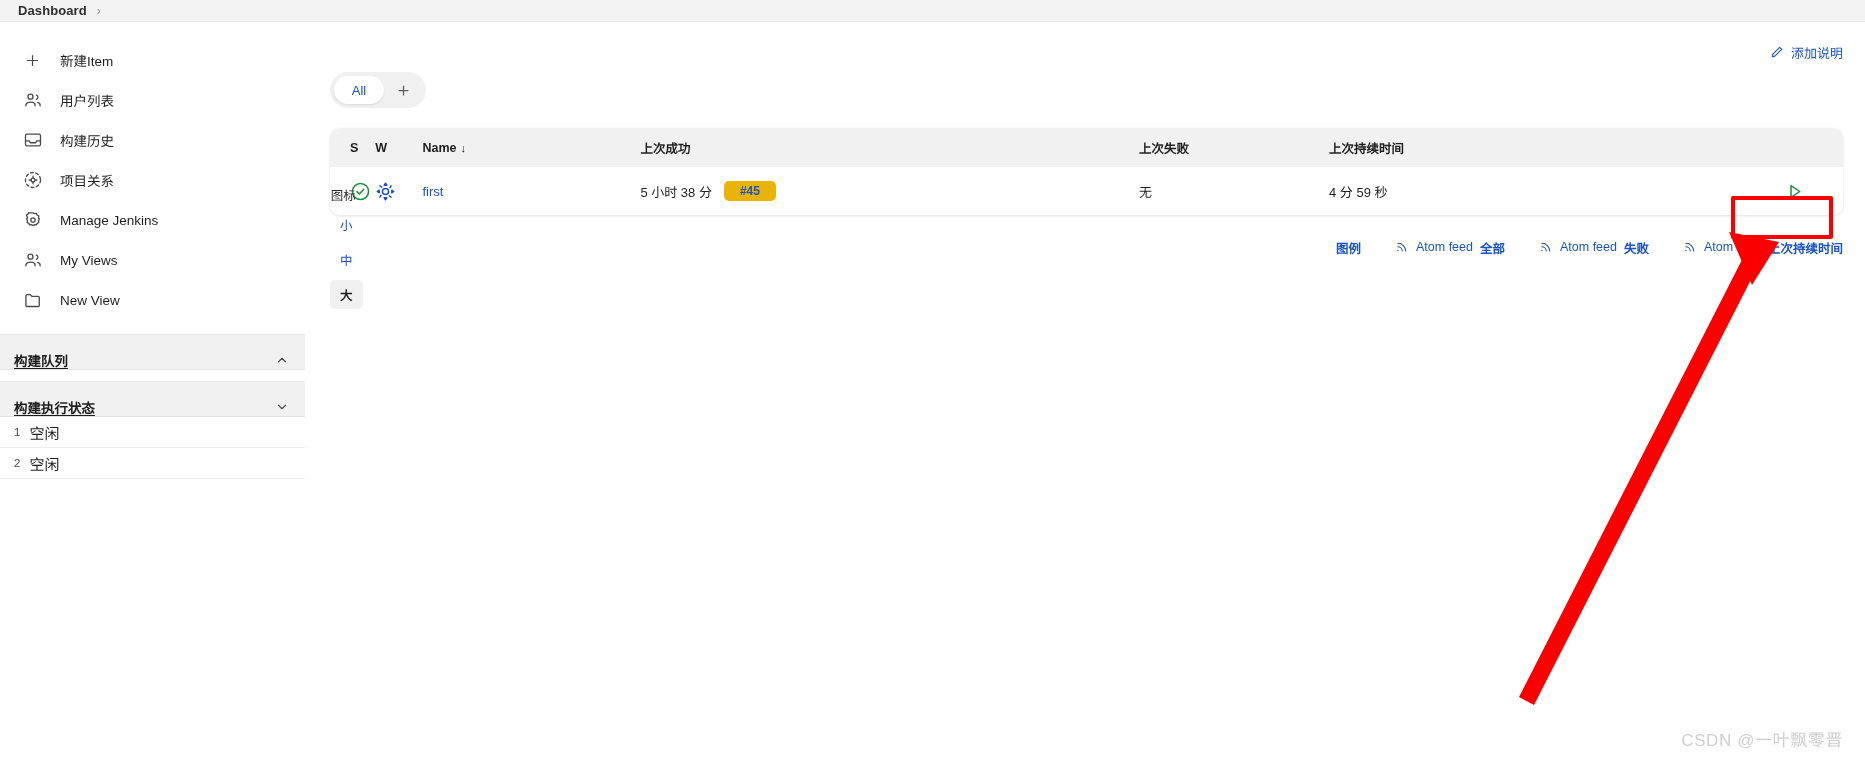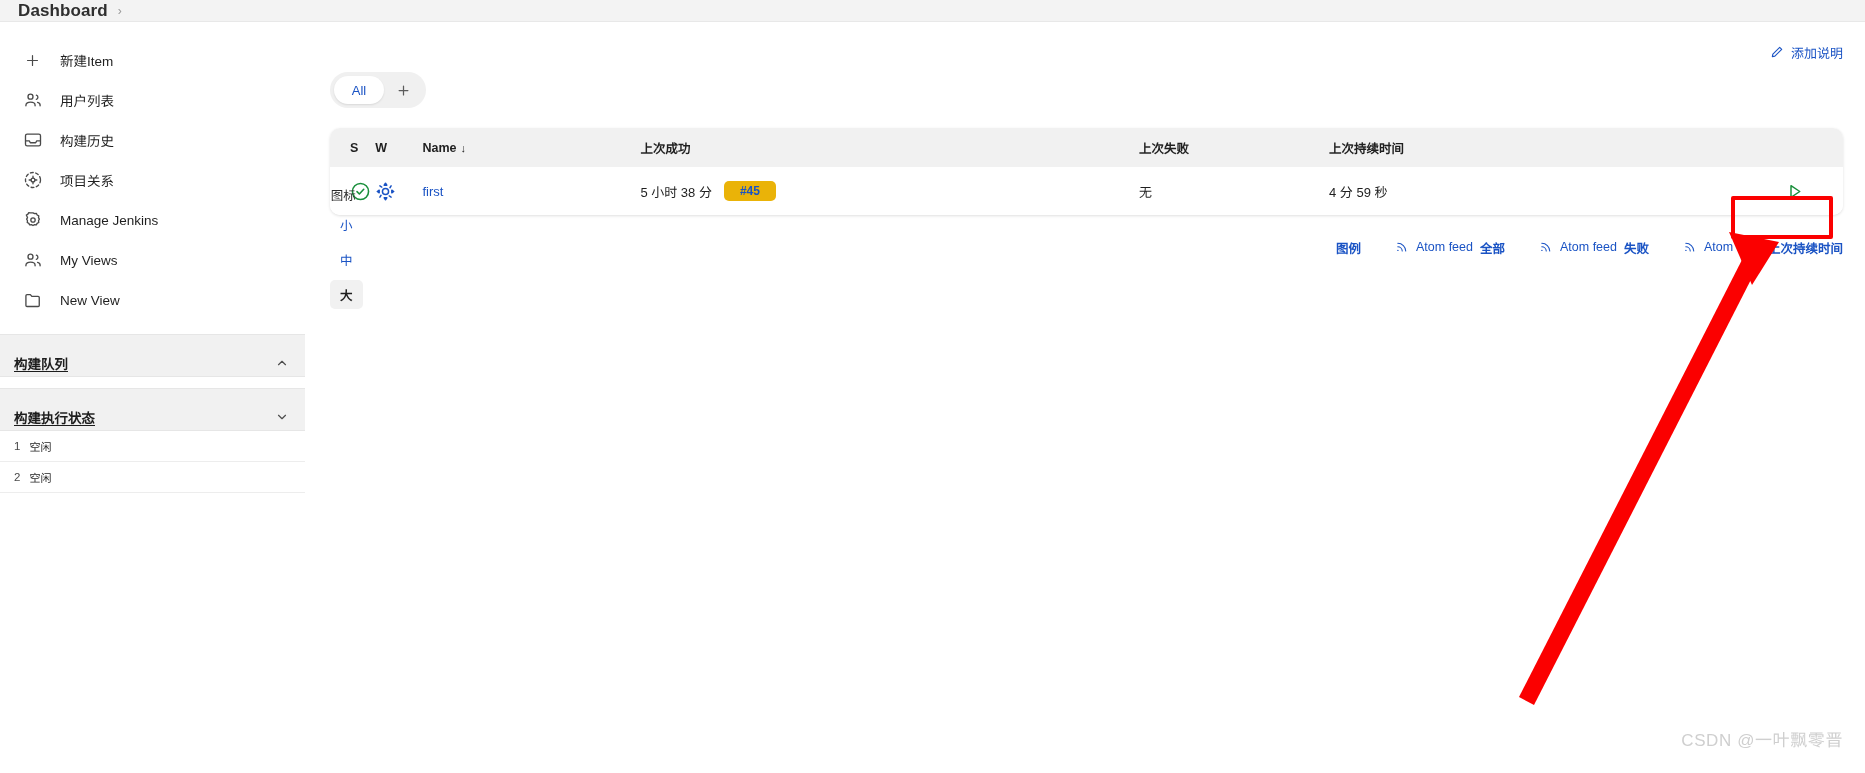--- a/index.html
+++ b/index.html
@@ -21,21 +21,21 @@
   .breadcrumb-bar {
     height: 22px;
     background: #f3f3f3;
     border-bottom: 1px solid #e8e8e8;
     display: flex;
     align-items: center;
     padding-left: 18px;
     gap: 10px;
   }
   .crumb-link {
-    font-size: 17px;
+    font-size: 13px;
     font-weight: 700;
     color: #2f2f2f;
     letter-spacing: .1px;
     cursor: pointer;
   }
   .crumb-sep {
     font-size: 12px;
     color: #9a9a9a;
     line-height: 1;
   }
@@ -68,21 +68,21 @@
   .nav-item .nav-ico svg { display: block; }
   .nav-label {
     font-size: 13.5px;
     color: #1f1f1f;
     font-weight: 500;
     white-space: nowrap;
   }
 
   .panel-head {
     margin-top: 14px;
-    height: 43px;
+    height: 36px;
     background: #f1f1f1;
     border-top: 1px solid #e6e6e6;
     border-bottom: 1px solid #e6e6e6;
     display: flex;
     align-items: center;
     justify-content: space-between;
     padding: 15px 16px 0 14px;
     cursor: pointer;
   }
   .panel-head.second { margin-top: 11px; }
@@ -99,21 +99,21 @@
   .exec-row {
     height: 31px;
     display: flex;
     align-items: center;
     gap: 9px;
     padding-left: 14px;
     border-bottom: 1px solid #ededed;
     cursor: pointer;
   }
   .exec-num { font-size: 11.5px; color: #4a4a4a; }
-  .exec-state { font-size: 11px; color: #1f1f1f; }
+  .exec-state { font-size: 15px; color: #1f1f1f; }
 
   
   .main {
     flex: 1 1 auto;
     position: relative;
     padding: 0 22px 0 25px;
   }
 
   .desc-row {
     display: flex;

